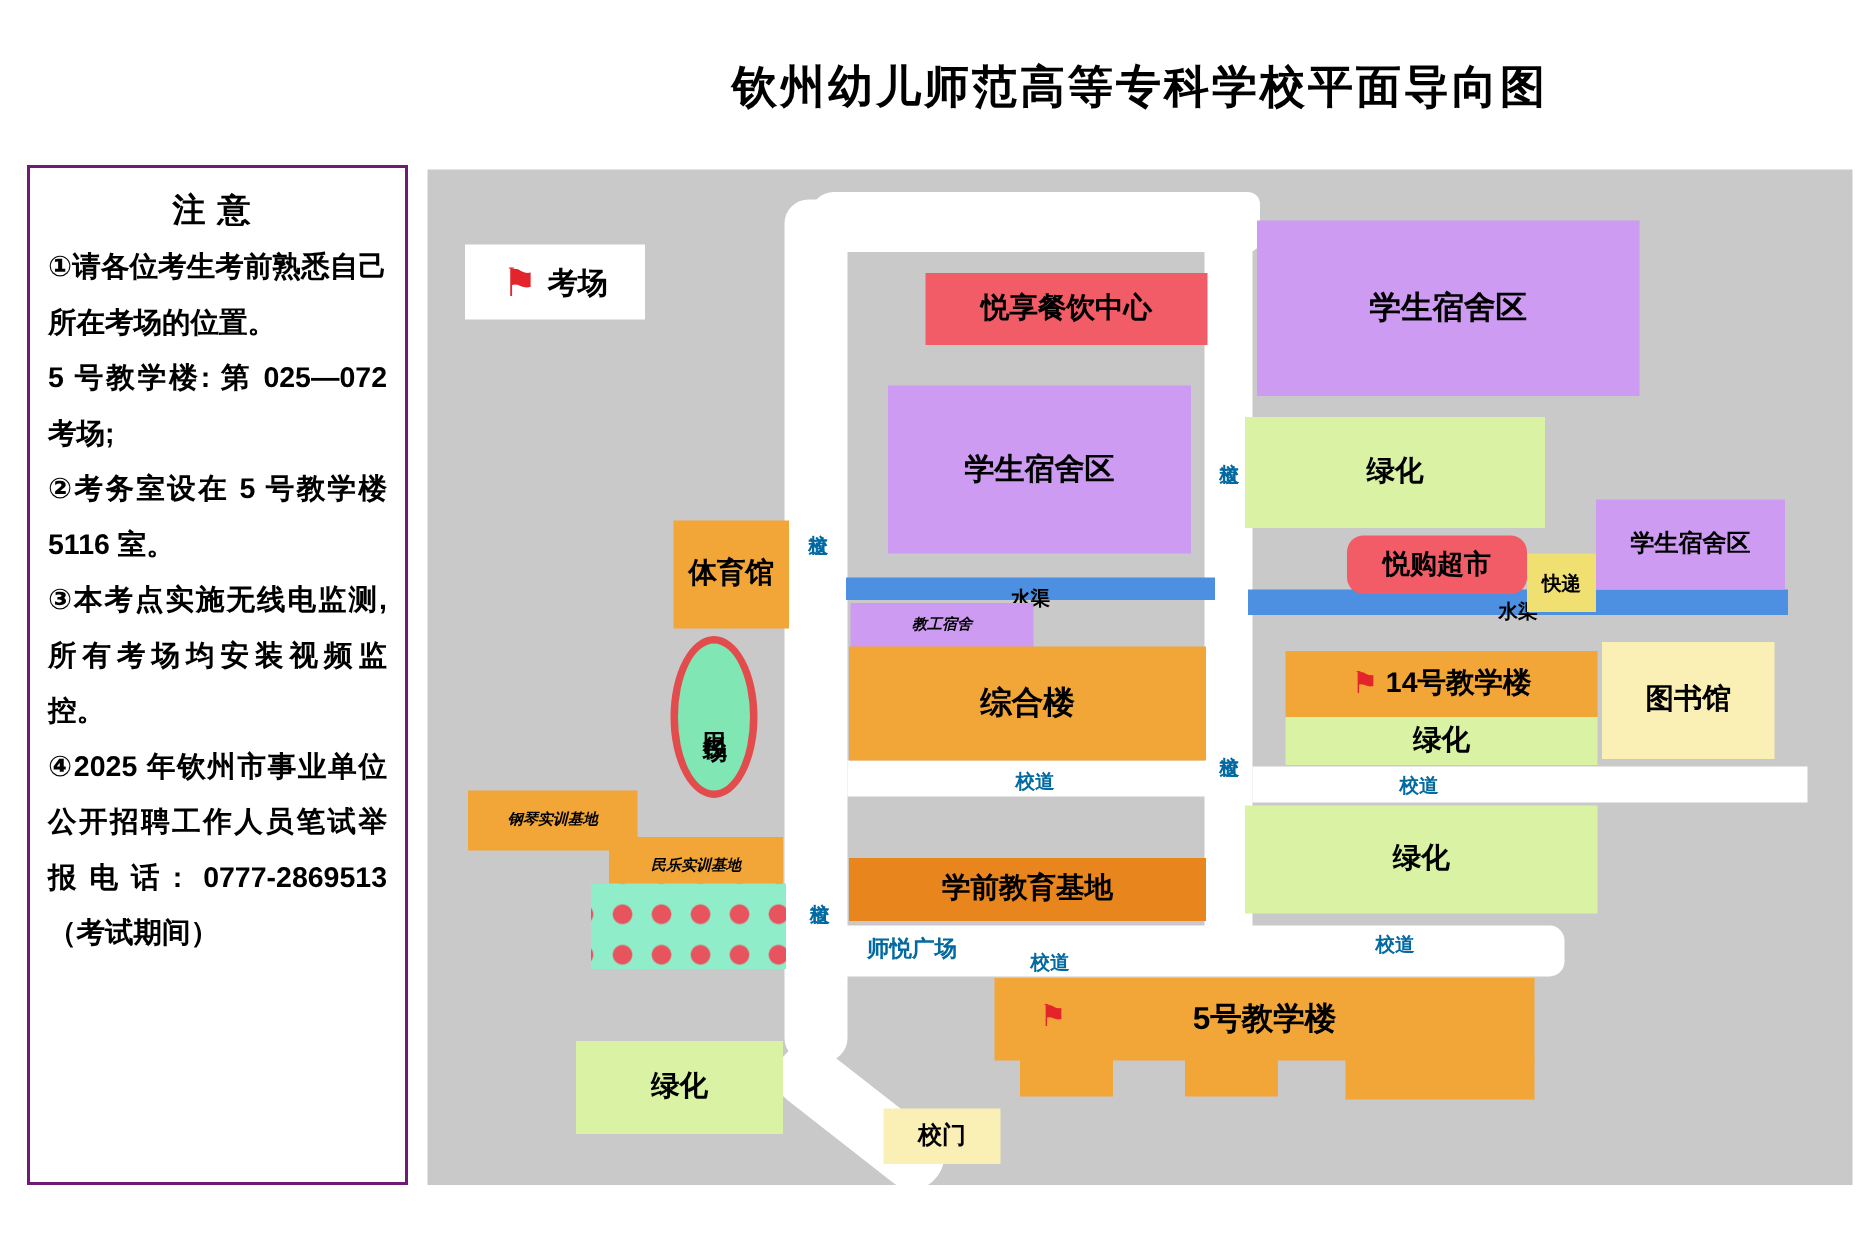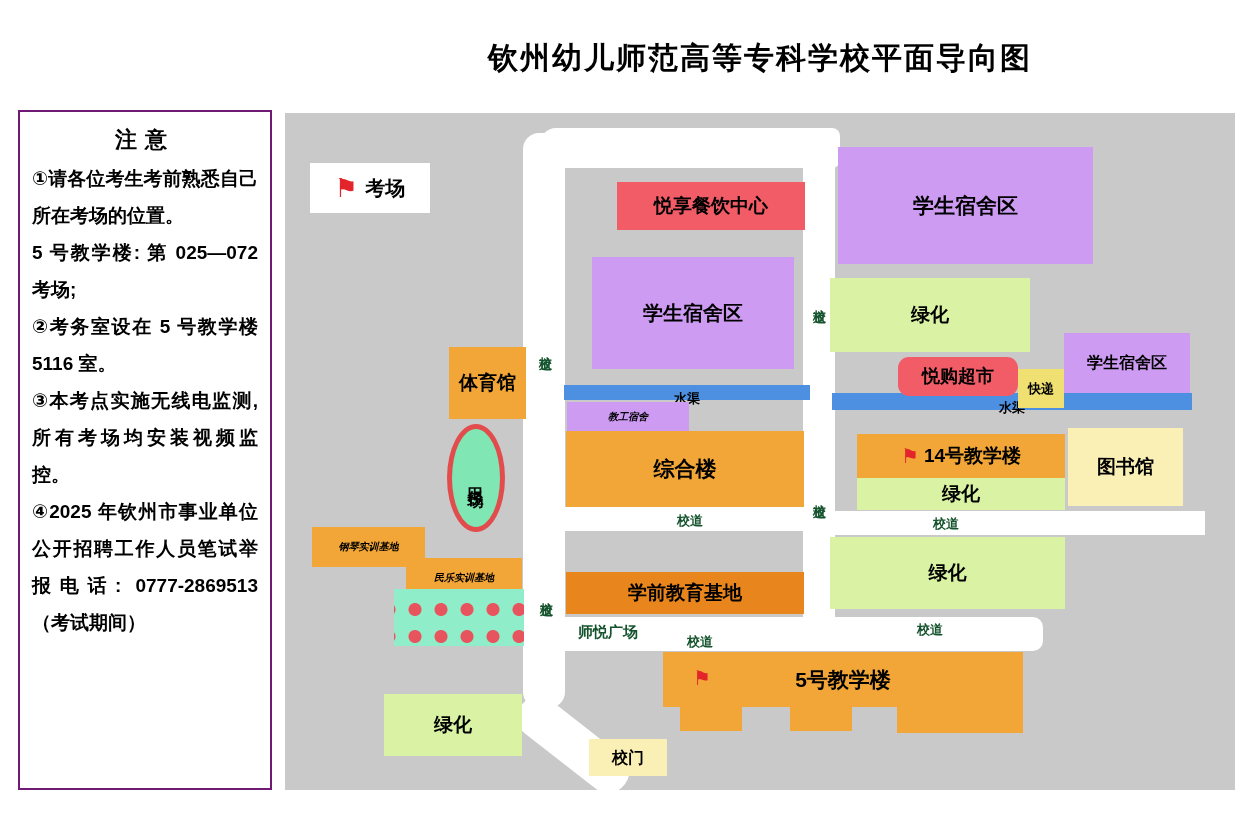--- a/index.html
+++ b/index.html
@@ -40,21 +40,21 @@
   .red     { background:#F25C66; }
   .green   { background:#D9F2A3; }
   .pyellow { background:#FAEFB4;text-align:center; }
   .yellow  { background:#EFE071; }
   .water   { background:#4D8FE0; }
 
   .fs13 { font-size:13px;margin-top:12px; } .fs14 { font-size:10px;font-style:italic; } .fs16 { font-size:16px; }
   .fs18 { font-size:18px; } .fs20 { font-size:20px; } .fs21 { font-size:21px; }
 
   .vtext { writing-mode:vertical-rl; text-orientation:upright; letter-spacing:2px; }
-  .rlabel { position:absolute; font-size:13px; font-weight:bold; color:#14532d; }
+  .rlabel { position:absolute; font-size:13px; font-weight:bold; color:#0369a1; }
   .flag { color:#E3242B; font-size:20px; line-height:1; font-weight:normal; }
   .legend .flag { font-size:26px; }
 
   .track { left:162px; top:311px; width:58px; height:108px; border:5px solid #E24C4C;
            background:#7FE6B4; border-radius:50%; font-size:16px; }
   .courts { position:absolute; left:109px; top:476px; width:130px; height:57px;
             background:#8FEDC9;
             background-image:radial-gradient(circle,#E8545E 6px,transparent 7px);
             background-size:26px 27px; background-position:8px 7px; }
 

